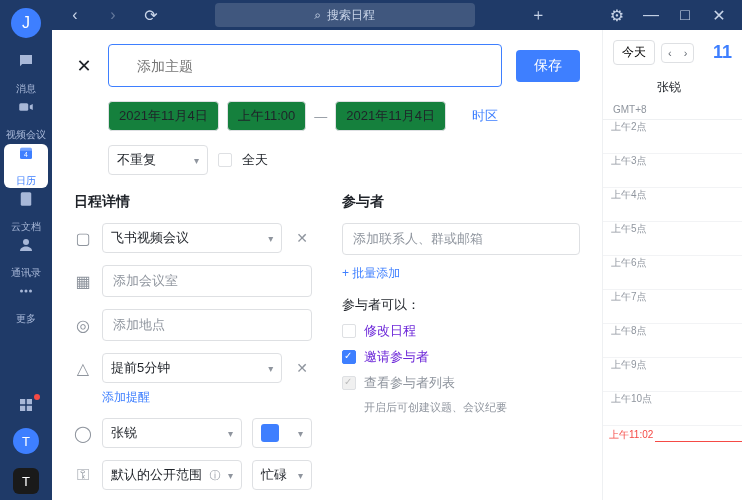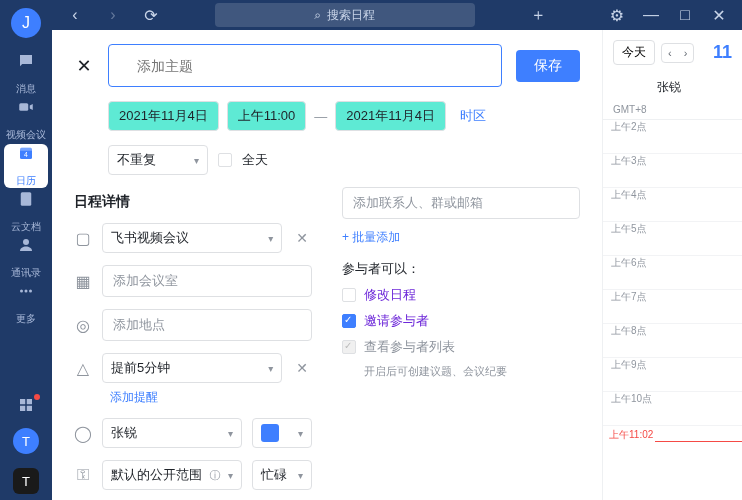--- a/index.html
+++ b/index.html
@@ -22,23 +22,23 @@
 .tb-right { display:flex; gap:4px; margin-left:auto; }
 .content { flex: 1; display: flex; background: #f5f6f7; }
 .form-panel { flex: 1; background: #fff; padding: 14px 22px 12px 22px; overflow-y: auto; }
 .row { display: flex; align-items: center; gap: 10px; margin-bottom: 12px; }
 .row .licon { width: 18px; color:#8f959e; display:flex; justify-content:center; flex-shrink:0; }
 .title-row { display:flex; align-items:center; gap:14px; margin-bottom:14px; }
 .close-x { font-size:18px; color:#1f2329; width:20px; text-align:center; cursor:pointer; }
 .title-input { flex:1; height:43px; border:1px solid #3e7fff; border-radius:4px; padding:0 28px; font-size:14px; color:#8f959e; outline:none; }
 .save-btn { width:64px; height:32px; background:#3e7fff; color:#fff; border:none; border-radius:4px; font-size:14px; cursor:pointer; }
 .time-row { display:flex; align-items:center; gap:8px; margin-left:34px; margin-bottom:14px; font-size:13px; }
-.date-box,.time-box { border:1px solid #dee0e3; border-radius:4px; padding:5px 10px; font-size:13px; color:#1f2329; background:#5eead4; cursor:pointer; }
+.date-box,.time-box { border:1px solid #dee0e3; border-radius:4px; padding:5px 10px; font-size:13px; color:#1f2329; background:#15803d; cursor:pointer; }
 .dash { color:#8f959e; }
-.tz { color:#3e7fff; font-size:13px; margin-left:6px; cursor:pointer; }
+.tz { color:#3e7fff; font-size:13px; margin-left:18px; cursor:pointer; }
 .select { border:1px solid #dee0e3; border-radius:4px; padding:5px 8px; font-size:13px; color:#1f2329; background:#fff; display:flex; align-items:center; gap:6px; cursor:pointer; min-width:100px; justify-content:space-between; }
 .select.sm { min-width:60px; }
 .select .chev { color:#8f959e; font-size:10px; }
 .checkbox { width:14px; height:14px; border:1px solid #dee0e3; border-radius:2px; display:inline-block; }
 .checkbox.checked { background:#3e7fff; border-color:#3e7fff; position:relative; }
 .checkbox.checked::after { content:"✓"; color:#fff; font-size:10px; position:absolute; top:-1px; left:1px; }
 .checkbox.disabled { background:#f0f0f0; border-color:#dee0e3; position:relative; }
 .checkbox.disabled::after { content:"✓"; color:#bbb; font-size:10px; position:absolute; top:-1px; left:1px; }
 .section-title { font-size:14px; font-weight:600; color:#1f2329; margin:6px 0 12px 0; }
 .cols { display:flex; gap:30px; }
@@ -203,21 +203,21 @@
               <div class="input-like">添加地点</div>
             </div>
             <div class="row">
               <span class="licon">△</span>
               <div class="select" style="flex:1">
                   <span>提前5分钟</span>
                   <span class="chev">▾</span>
                 </div>
               <span class="xbtn">✕</span>
             </div>
-            <div class="row" style="margin-left:36px;margin-top:-6px">
+            <div class="row" style="margin-left:28px;margin-top:-6px">
               <span class="link">添加提醒</span>
             </div>
             <div class="row">
               <span class="licon">◯</span>
               <div class="select" style="flex:1">
                   <span>张锐</span>
                   <span class="chev">▾</span>
                 </div>
               <div class="select sm">
                   <span class="color-sw"></span>
@@ -241,20 +241,21 @@
               <span><b>B</b></span>
               <span><i>I</i></span>
               <span><u>U</u></span>
               <span><s>S</s></span>
               <span>≣</span>
               <span>⋯</span>
             </div>
           </div>
 
           <div class="col">
+            <div class="section-title">参与者</div>
             <div class="input-like">添加联系人、群或邮箱</div>
             <div style="margin:8px 0 14px 0"><span class="link">+ 批量添加</span></div>
             <div style="font-size:13px;color:#1f2329;margin-bottom:8px">参与者可以：</div>
             <div class="perm-item">
               <span class="checkbox"></span>
               <span>修改日程</span>
             </div>
             <div class="perm-item">
               <span class="checkbox checked"></span>
               <span>邀请参与者</span>

